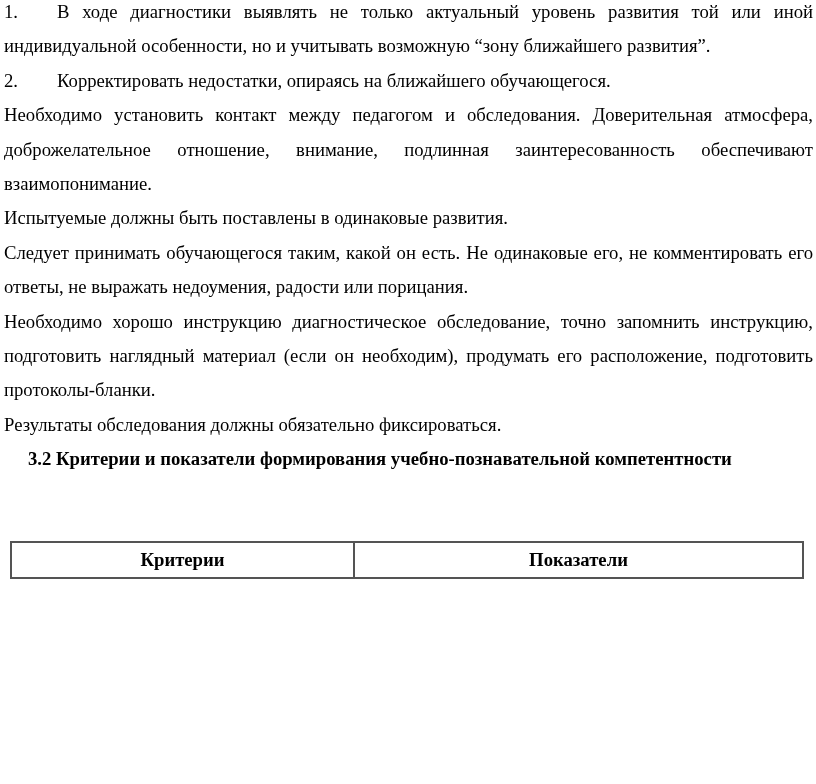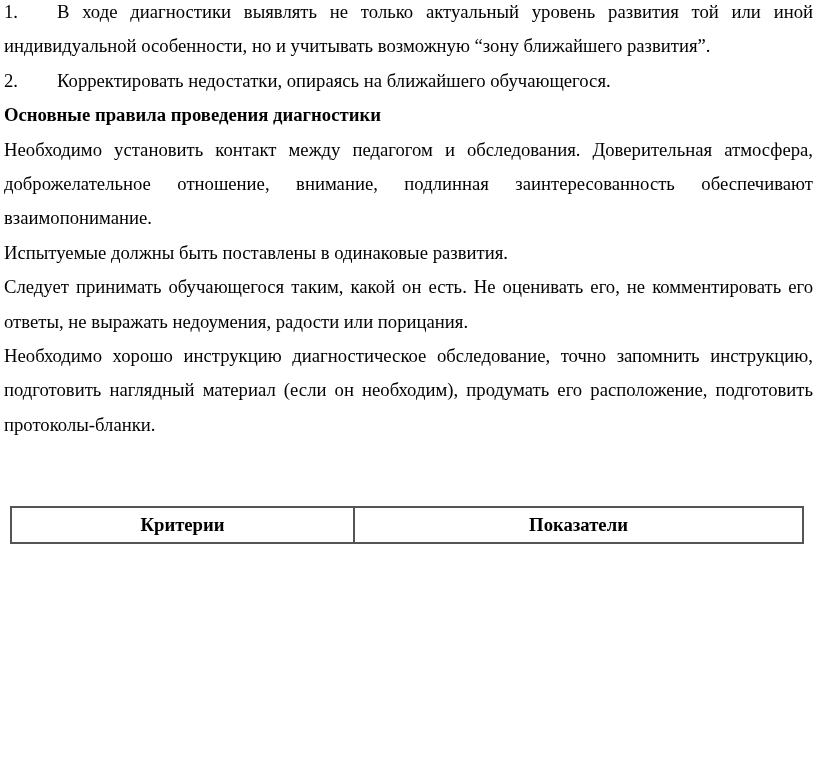--- a/index.html
+++ b/index.html
@@ -48,27 +48,28 @@
 </style>
 </head>
 <body>
 
 <div class="page">
 
   <p><span class="num">1.</span><span>В ходе диагностики выявлять не только актуальный уровень развития той или иной индивидуальной особенности, но и учитывать возможную “зону ближайшего развития”.</span></p>
 
   <p><span class="num">2.</span><span>Корректировать недостатки, опираясь на ближайшего обучающегося.</span></p>
 
-  <p class="subheading">Основные правила проведения диагностики</p>
 
   <p>Необходимо установить контакт между педагогом и обследования. Доверительная атмосфера, доброжелательное отношение, внимание, подлинная заинтересованность обеспечивают взаимопонимание.</p>
   <p>Испытуемые должны быть поставлены в одинаковые развития.</p>
-  <p>Следует принимать обучающегося таким, какой он есть. Не оценивать его, не комментировать его ответы, не выражать недоумения, радости или порицания.</p>
+  <p>Следует принимать обучающегося таким, какой он есть. Не одинаковые его, не комментировать его ответы, не выражать недоумения, радости или порицания.</p>
   <p>Необходимо хорошо инструкцию диагностическое обследование, точно запомнить инструкцию, подготовить наглядный материал (если он необходим), продумать его расположение, подготовить протоколы-бланки.</p>
+  <p>Результаты обследования должны обязательно фиксироваться.</p>
 
+  <p class="section-heading">3.2 Критерии и показатели формирования учебно-познавательной компетентности</p>
 
   <table class="criteria">
     <tbody>
         <tr>
       <th class="col-criteria">Критерии</th>
       <th class="col-indicators">Показатели</th>
     </tr>
   </tbody>
     </table>
 

